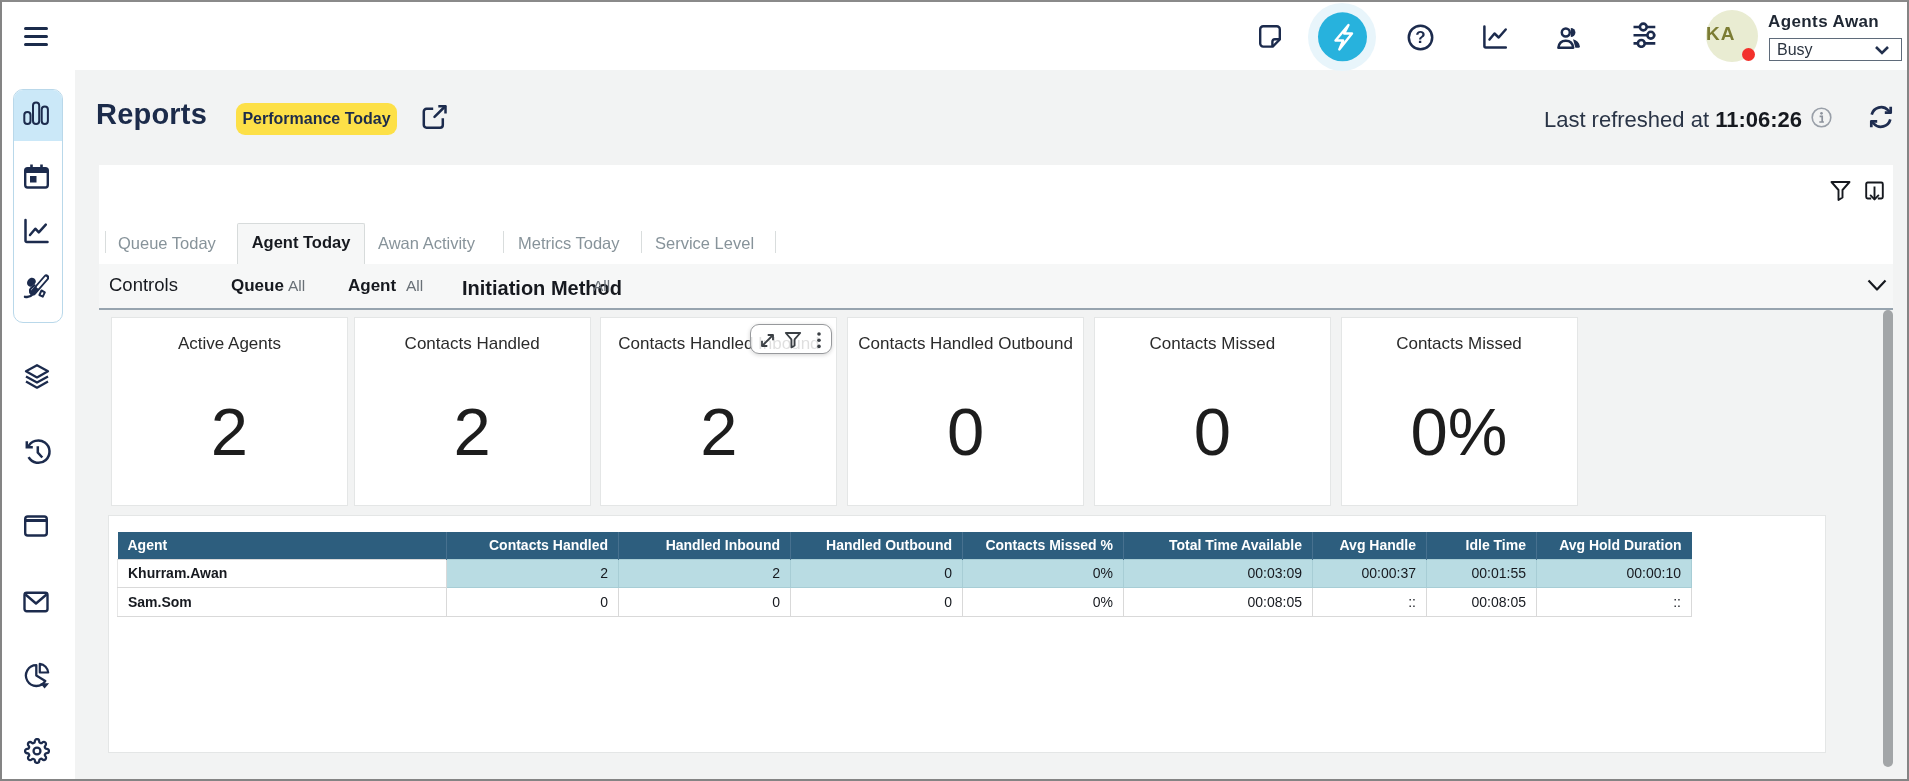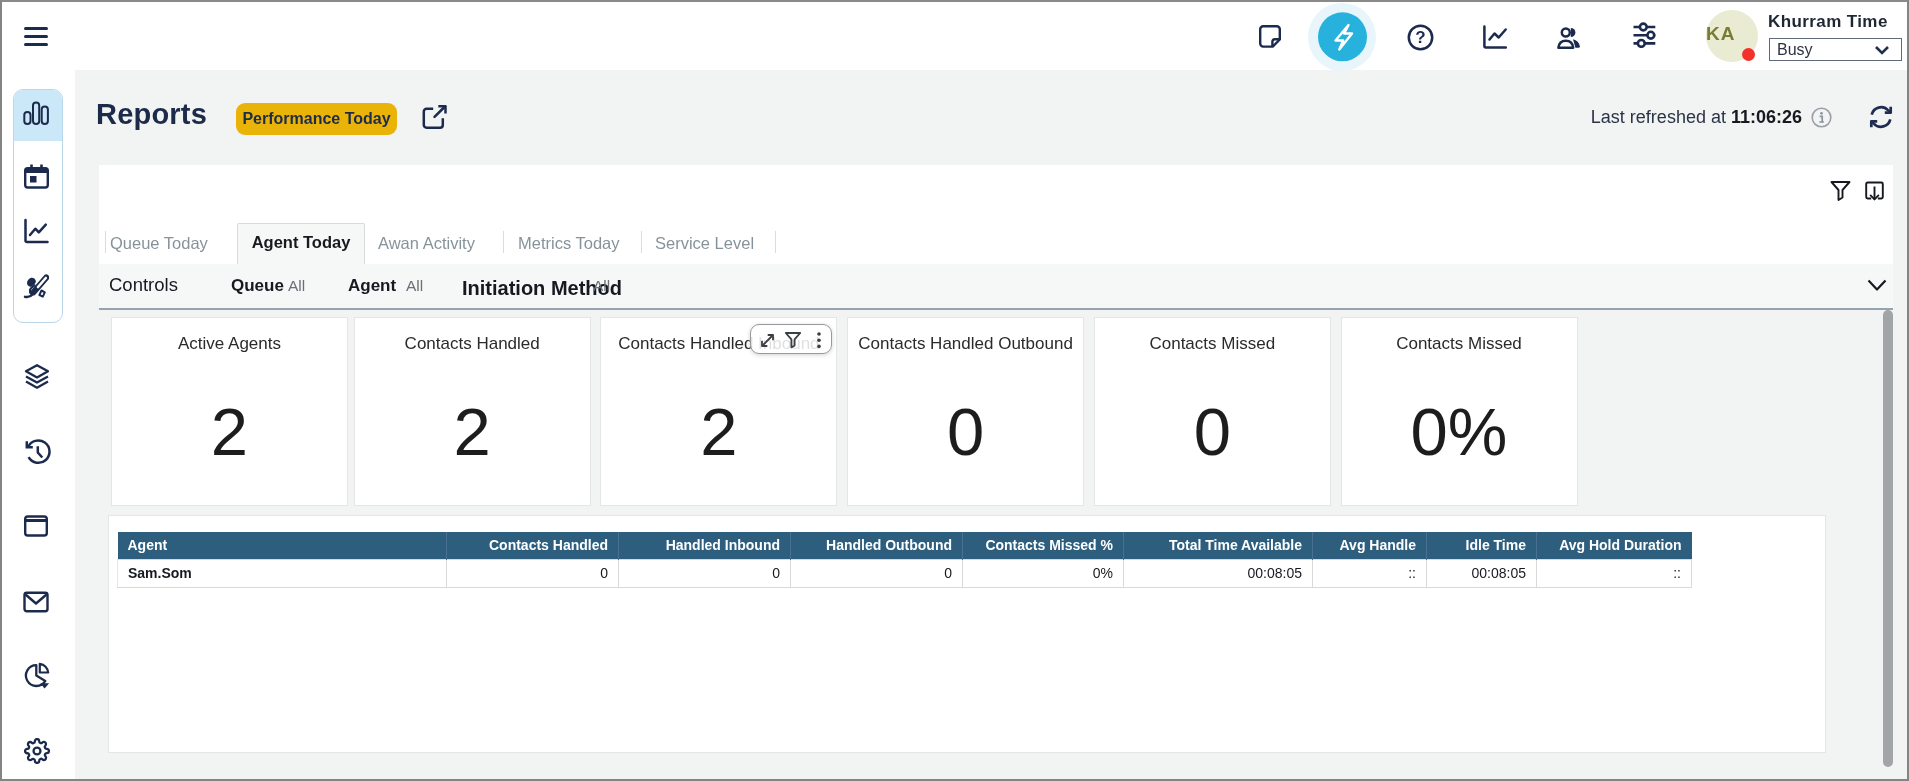--- a/index.html
+++ b/index.html
@@ -12,23 +12,23 @@
 .hline { position:absolute; left:22px; width:24px; height:2.6px; background:#1b2b4b; border-radius:2px; }
 
 #sidebar { position:absolute; left:0; top:68px; width:73px; height:709px; background:#fff; z-index:4; }
 #icongroup { position:absolute; left:11px; top:19px; width:50px; height:234px;
   border:1px solid #b9d8ea; border-radius:10px; background:#fff; }
 #icongroup .cell1 { position:absolute; left:0; top:0; width:48px; height:51px;
   background:#cbe8f8; border-radius:9px 9px 0 0; }
 
 #main { position:absolute; left:73px; top:68px; width:1832px; height:709px; background:#f2f3f3; }
 #reports { position:absolute; left:21px; top:28px; font-size:29px; font-weight:bold; color:#1c2b4a; letter-spacing:0.2px; }
-#chip { position:absolute; left:161px; top:33px; width:161px; height:32px; background:#eab308;
+#chip { position:absolute; left:161px; top:33px; width:161px; height:32px; background:#fde047;
   border-radius:9px; color:#1c2b4a; font-weight:bold; font-size:16px; text-align:center; line-height:32px; }
-#lastref { position:absolute; right:105px; top:37px; font-size:18px; color:#2a3446; }
+#lastref { position:absolute; right:105px; top:37px; font-size:22px; color:#2a3446; }
 #lastref b { color:#16191f; }
 
 #panel { position:absolute; left:24px; top:95px; width:1794px; height:99px; background:#fff; }
 
 #tabs { position:absolute; left:24px; top:153px; height:41px; font-size:16.5px; color:#87939a; }
 .tabsep { position:absolute; top:8px; width:1px; height:22px; background:#d9dddd; }
 .tabtxt { position:absolute; top:11px; white-space:nowrap; }
 #activetab { position:absolute; left:138px; top:0px; width:128px; height:41px; background:#f6f7f7;
   border:1px solid #d7dbdb; border-bottom:none; border-radius:2px 2px 0 0; color:#16191f; font-weight:bold;
   text-align:center; line-height:36px; }
@@ -92,21 +92,21 @@
   <svg class="abs" style="left:1629px; top:18px" width="28" height="28" viewBox="0 0 28 28" fill="none" stroke="#1c2b4d">
     <path d="M2.5 7h21.8M2.5 15.2h21.8M2.5 23.4h21.8" stroke-width="2.6"></path>
     <circle cx="12.3" cy="7" r="3.4" fill="#fff" stroke-width="2.6"></circle>
     <circle cx="19.8" cy="15.2" r="3.4" fill="#fff" stroke-width="2.6"></circle>
     <circle cx="10.3" cy="23.4" r="3.4" fill="#fff" stroke-width="2.6"></circle>
   </svg>
 
   <div class="abs" style="left:1704px; top:8px; width:52px; height:52px; border-radius:50%; background:#e9ecd2;"></div>
   <div class="abs" style="left:1704px; top:8px; width:52px; height:52px; text-align:left; line-height:47px; font-size:19px; font-weight:bold; color:#7b7c33; letter-spacing:1px;">KA</div>
   <div class="abs" style="left:1740px; top:46px; width:13px; height:13px; border-radius:50%; background:#f3312b;"></div>
-  <div class="abs" style="left:1766px; top:10px; width:135px; font-size:17px; font-weight:bold; color:#1f2733; letter-spacing:0.4px;">Khurram Time</div>
+  <div class="abs" style="left:1766px; top:10px; width:135px; font-size:17px; font-weight:bold; color:#1f2733; letter-spacing:0.4px;">Agents Awan</div>
   <div class="abs" style="left:1767px; top:36px; width:133px; height:23px; border:1px solid #5f6b7a; border-radius:0; background:#fff;">
     <span style="position:absolute; left:7px; top:2px; font-size:16px; color:#2b3440;">Busy</span>
     <svg class="abs" style="left:104px; top:6px" width="16" height="11" viewBox="0 0 16 11" fill="none" stroke="#22304d" stroke-width="2.6">
         <path d="M2 2l6 6 6-6"></path>
       </svg>
   </div>
 </div>
 <div id="sidebar">
   <div id="icongroup">
       <div class="cell1"></div>
@@ -202,21 +202,21 @@
     </svg>
 
     <svg class="abs" style="left:1764px; top:14px" width="23" height="23" viewBox="0 0 23 23" fill="none" stroke="#16191f" stroke-width="1.9">
       <path d="M8.2 19.5H4.6a1.4 1.4 0 0 1-1.4-1.4V4.9a1.4 1.4 0 0 1 1.4-1.4h13.8a1.4 1.4 0 0 1 1.4 1.4v13.2a1.4 1.4 0 0 1-1.4 1.4h-3.6"></path>
       <path d="M11.5 7.5v12.8"></path>
       <path d="M7.6 16.4l3.9 4 3.9-4" stroke-linejoin="round" stroke-linecap="round"></path>
     </svg>
   </div>
   <div id="tabs">
     <div class="tabsep" style="left:6px"></div>
-    <div class="tabtxt" style="left:11px">Queue Today</div>
+    <div class="tabtxt" style="left:19px">Queue Today</div>
     <div id="activetab">Agent Today</div>
     <div class="tabtxt" style="left:279px">Awan Activity</div>
     <div class="tabsep" style="left:404px"></div>
     <div class="tabtxt" style="left:419px">Metrics Today</div>
     <div class="tabsep" style="left:542px"></div>
     <div class="tabtxt" style="left:556px">Service Level</div>
     <div class="tabsep" style="left:676px"></div>
   </div>
   <div id="controls">
     <div id="ctitle">Controls</div>
@@ -287,20 +287,31 @@
         <th style="text-align:left">Agent</th>
         <th class="num">Contacts Handled</th>
         <th class="num">Handled Inbound</th>
         <th class="num">Handled Outbound</th>
         <th class="num">Contacts Missed %</th>
         <th class="num">Total Time Available</th>
         <th class="num">Avg Handle</th>
         <th class="num">Idle Time</th>
         <th class="num">Avg Hold Duration</th>
       </tr>
+      <tr class="hl">
+        <td class="name">Khurram.Awan</td>
+        <td class="num">2</td>
+            <td class="num">2</td>
+            <td class="num">0</td>
+            <td class="num">0%</td>
+        <td class="num">00:03:09</td>
+            <td class="num">00:00:37</td>
+            <td class="num">00:01:55</td>
+            <td class="num">00:00:10</td>
+      </tr>
       <tr>
         <td class="name">Sam.Som</td>
         <td class="num">0</td>
             <td class="num">0</td>
             <td class="num">0</td>
             <td class="num">0%</td>
         <td class="num">00:08:05</td>
             <td class="num">::</td>
             <td class="num">00:08:05</td>
             <td class="num">::</td>

